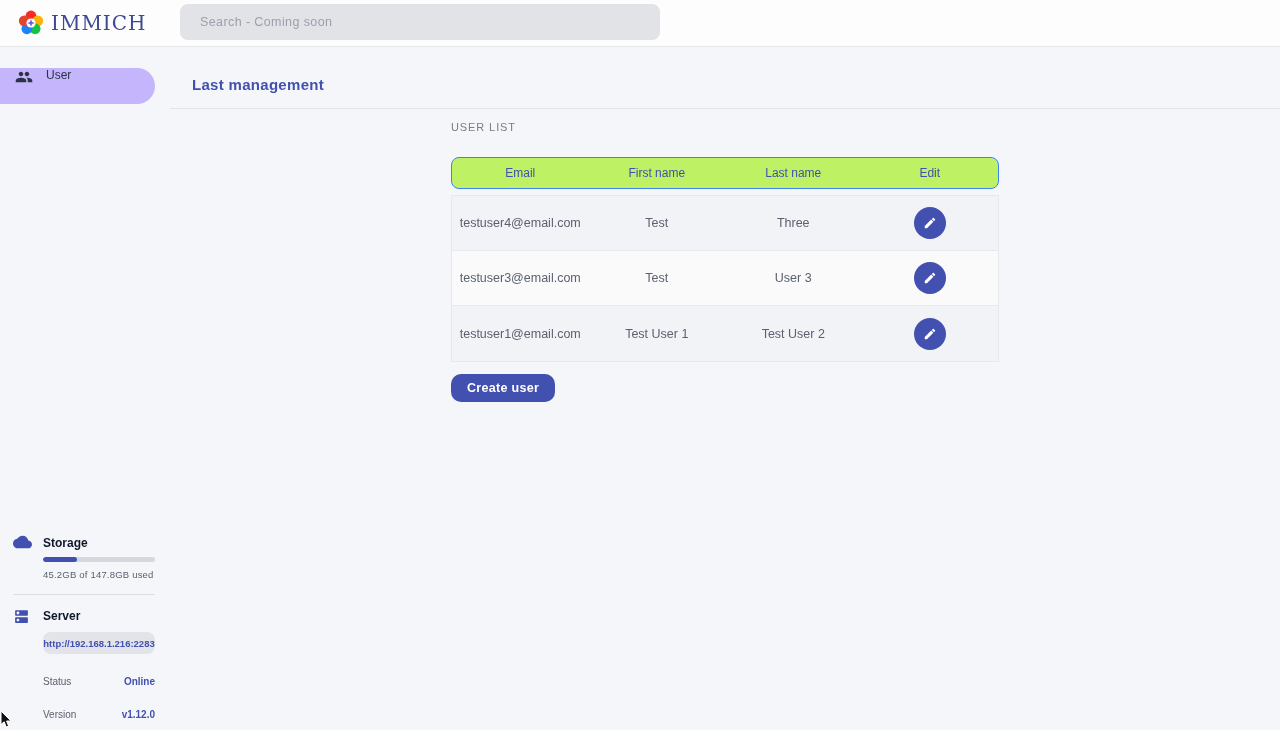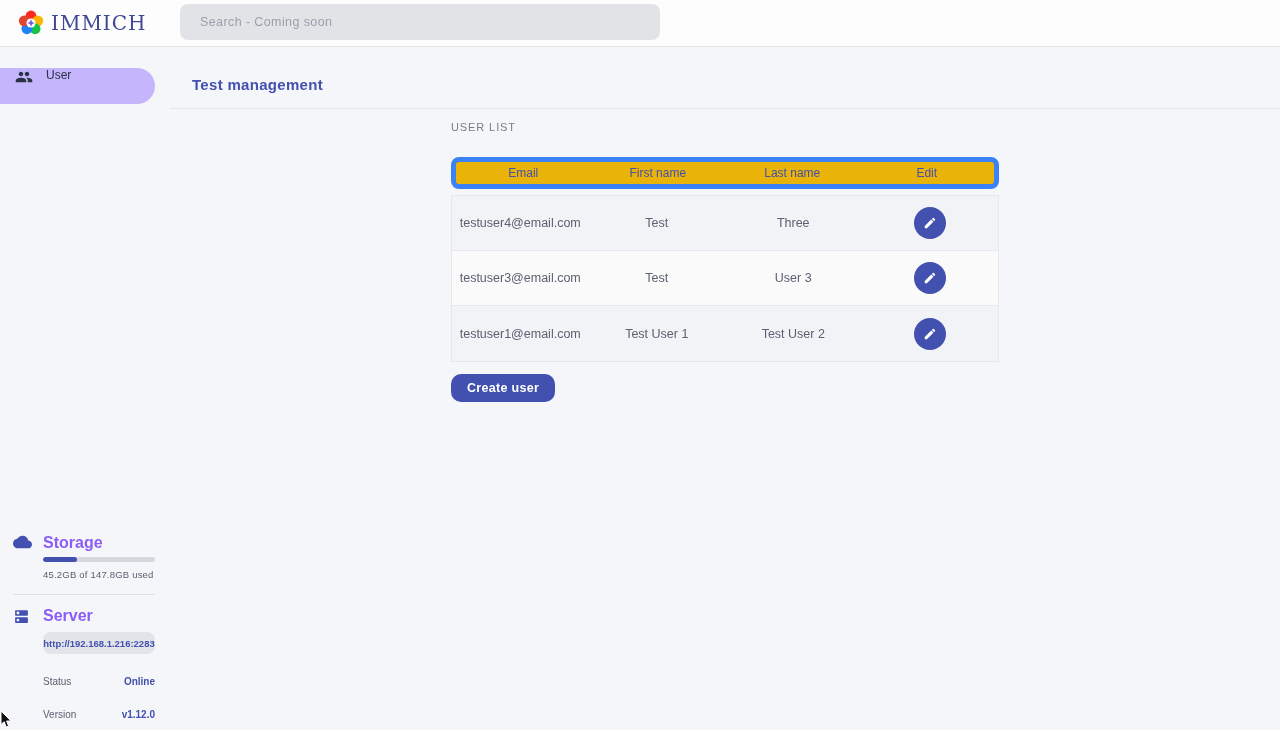--- a/index.html
+++ b/index.html
@@ -52,21 +52,21 @@
     margin-top:21px; width:155px; height:36px;
     background:#c4b5fd; border-radius:0 18px 18px 0;
     display:flex; align-items:flex-start; padding-left:15px; gap:13px;
     cursor:pointer;
   }
   .nav-item .label { font-size:12px; font-weight:500; color:#2b3245; }
 
   .side-bottom { position:absolute; left:0; bottom:10px; width:170px; }
   .side-section { position:relative; padding-left:43px; }
   .side-icon { position:absolute; left:13px; top:0; }
-  .side-title { font-size:16px; font-weight:bold; color:#8b5cf6; line-height:16px; }
+  .side-title { font-size:12px; font-weight:bold; color:#0f172a; line-height:16px; }
   .progress {
     margin-top:6px; width:112px; height:5px; border-radius:3px;
     background:#d6d8dd; overflow:hidden; position:relative;
   }
   .progress .fill { height:100%; background:#4250af; border-radius:3px; }
   .usage { margin-top:7px; font-size:9.5px; color:#5a6070; letter-spacing:0.2px; }
   .side-divider { margin:14px 0 13px 13px; width:142px; border:none; border-top:1px solid #dcdee3; }
   .url-pill {
     margin-top:8px; width:112px; height:22px;
     background:#e3e4e9; border-radius:8px;
@@ -84,21 +84,21 @@
     color:#4250af; letter-spacing:0.3px;
   }
   .title-divider { margin-top:15px; border-bottom:1px solid #e4e5e9; width:100%; }
 
   .content-col { width:548px; margin:12px auto 0; }
   .section-label {
     font-size:11px; font-weight:500; color:#767c88;
     letter-spacing:0.9px; margin-bottom:24px;
   }
   .table-header {
-    height:32px; background:#eab308; border:5px solid #3b82f6; border-radius:8px;
+    height:32px; background:#bef264; border:1px solid #3b82f6; border-radius:8px;
     display:grid; grid-template-columns:repeat(4,1fr); align-items:center;
   }
   .table-header .hcell {
     text-align:center; font-size:12px; font-weight:500; color:#4250af;
   }
   .table-body {
     margin-top:6px; border:1px solid #e7e8ec; border-radius:0; overflow:hidden;
     background:#fafafb;
   }
   .trow {
@@ -188,21 +188,21 @@
       </div>
       <div class="kv">
         <span class="k">Version</span>
         <span class="v">v1.12.0</span>
       </div>
     </div>
   </div>
 </nav>
 
 <main class="main">
-  <div class="page-title">Test management</div>
+  <div class="page-title">Last management</div>
   <div class="title-divider"></div>
 
   <div class="content-col">
     <div class="section-label">USER LIST</div>
 
     <div class="table-header">
       <div class="hcell">Email</div>
       <div class="hcell">First name</div>
       <div class="hcell">Last name</div>
       <div class="hcell">Edit</div>

